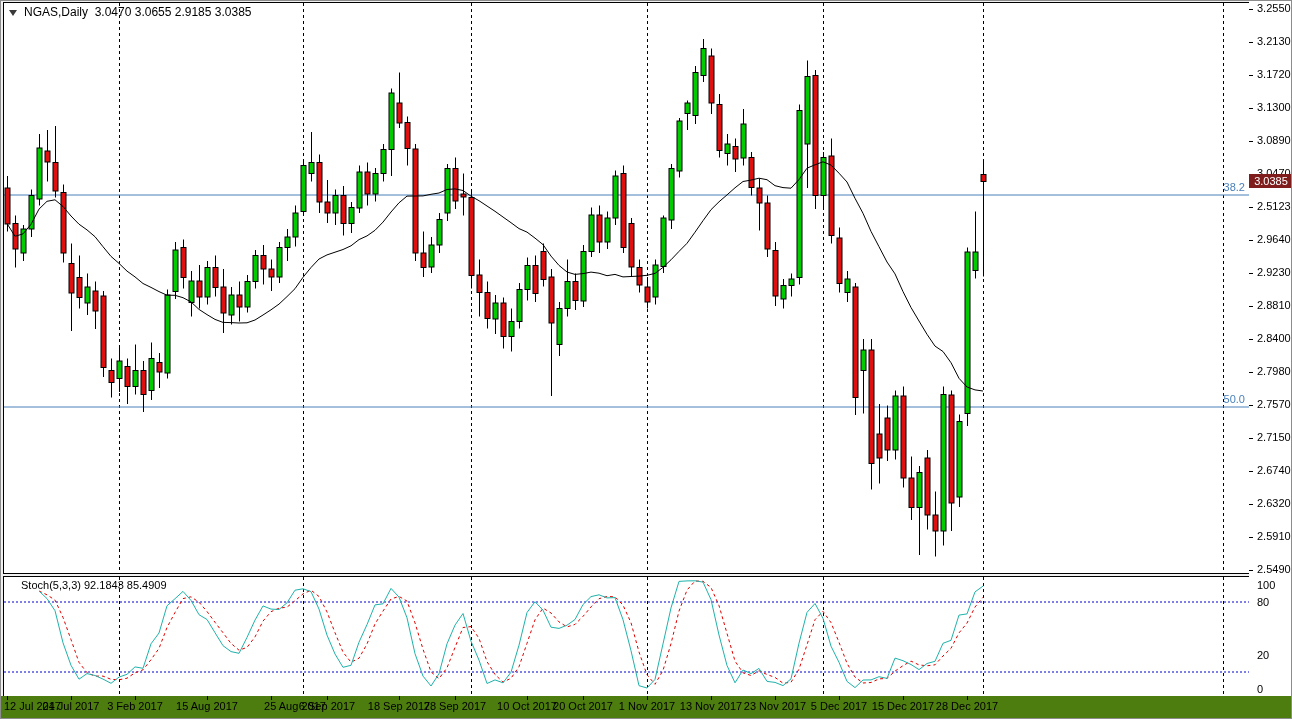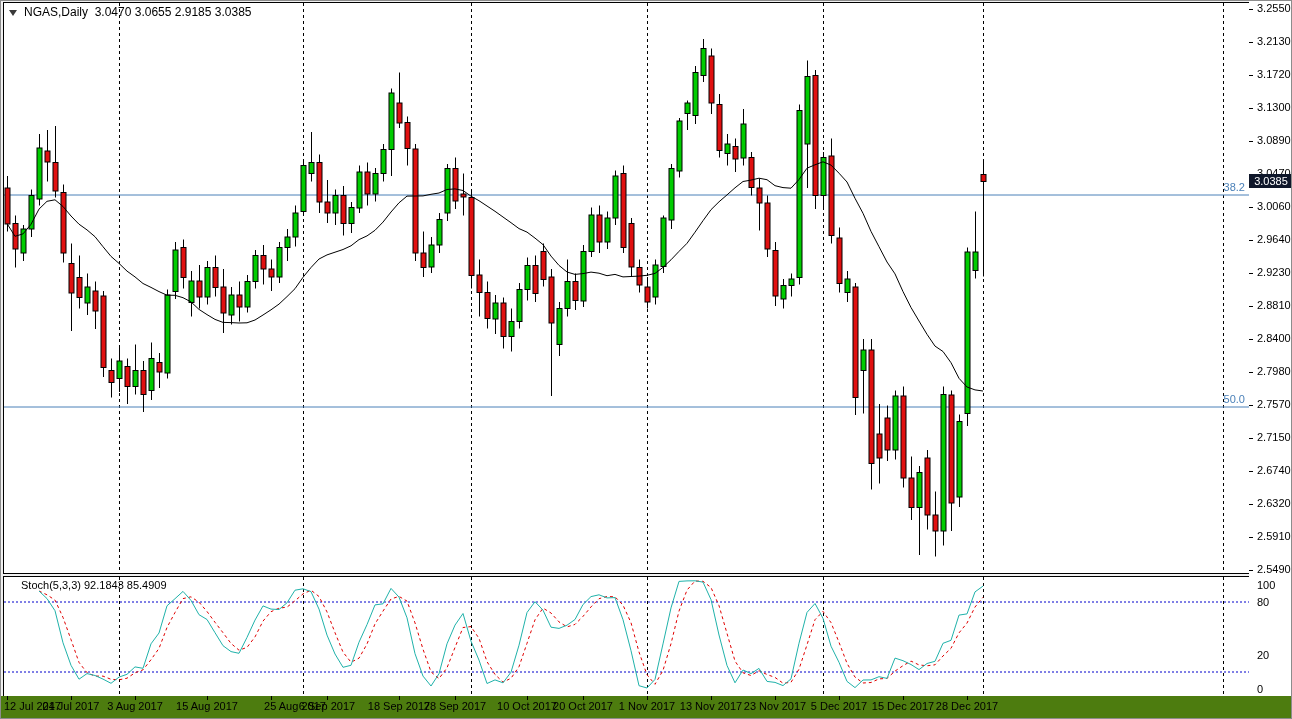--- a/index.html
+++ b/index.html
@@ -7,21 +7,21 @@
   .plot{position:absolute;background:#ffffff;border:1px solid #000;box-sizing:border-box;}
   #mainPlot{left:2px;top:1px;width:1247px;height:572px;}
   #stochPlot{left:2px;top:575px;width:1247px;height:121px;}
   #mainPlot svg,#stochPlot svg{display:block;}
   .chart-header{position:absolute;left:8px;top:4px;font-size:12px;color:#000;white-space:pre;z-index:5;}
   .tri{display:inline-block;width:0;height:0;border-left:4px solid transparent;border-right:4px solid transparent;border-top:6px solid #3a3a3a;margin-right:7px;vertical-align:middle;cursor:pointer;}
   .stoch-header{position:absolute;left:20px;top:578px;font-size:11px;color:#000;white-space:pre;z-index:5;}
   #priceScale{position:absolute;left:1248px;top:0;width:44px;height:695px;background:#ffffff;z-index:4;}
   .pl{position:absolute;left:8px;font-size:11px;color:#000;white-space:nowrap;}
   .ptick{position:absolute;left:0;width:4px;height:1px;background:#000;}
-  .cur{position:absolute;left:0;width:44px;height:14px;background:#0f172a;color:#fff;font-size:11px;text-align:center;line-height:14px;z-index:6;}
+  .cur{position:absolute;left:0;width:44px;height:14px;background:#7f1d1d;color:#fff;font-size:11px;text-align:center;line-height:14px;z-index:6;}
   #dateAxis{position:absolute;left:0;top:695px;width:1292px;height:24px;background:#4d7c0f;z-index:3;}
   .dl{position:absolute;top:4px;font-size:11px;color:#000;white-space:nowrap;}
   .dtick{position:absolute;top:0;width:1px;height:4px;background:#000;}
   .fibl{position:absolute;width:44px;font-size:11px;text-align:right;z-index:5;}
 </style>
 </head>
 <body>
 
 <div class="window">
 
@@ -197,21 +197,21 @@
       <div class="pl" style="top: 34px;">3.2130</div>
       <div class="ptick" style="top: 74px;"></div>
       <div class="pl" style="top: 67px;">3.1720</div>
       <div class="ptick" style="top: 107px;"></div>
       <div class="pl" style="top: 100px;">3.1300</div>
       <div class="ptick" style="top: 140px;"></div>
       <div class="pl" style="top: 133px;">3.0890</div>
       <div class="ptick" style="top: 173px;"></div>
       <div class="pl" style="top: 166px;">3.0470</div>
       <div class="ptick" style="top: 206px;"></div>
-      <div class="pl" style="top: 199px;">3.0060</div>
+      <div class="pl" style="top: 199px;">2.5123</div>
       <div class="ptick" style="top: 239px;"></div>
       <div class="pl" style="top: 232px;">2.9640</div>
       <div class="ptick" style="top: 272px;"></div>
       <div class="pl" style="top: 265px;">2.9230</div>
       <div class="ptick" style="top: 305px;"></div>
       <div class="pl" style="top: 298px;">2.8810</div>
       <div class="ptick" style="top: 338px;"></div>
       <div class="pl" style="top: 331px;">2.8400</div>
       <div class="ptick" style="top: 371px;"></div>
       <div class="pl" style="top: 364px;">2.7980</div>
@@ -232,21 +232,21 @@
       <div class="pl" style="top: 648px;">20</div>
       <div class="pl" style="top: 682px;">0</div>
     </div>
 
   <div id="dateAxis">
       <div class="dtick" style="left: 6px;"></div>
       <div class="dl" style="left: 3px;">12 Jul 2017</div>
       <div class="dtick" style="left: 70px;"></div>
       <div class="dl" style="left: 35px; width: 70px; text-align: center;">24 Jul 2017</div>
       <div class="dtick" style="left: 134px;"></div>
-      <div class="dl" style="left: 99px; width: 70px; text-align: center;">3 Aug 2017</div>
+      <div class="dl" style="left: 99px; width: 70px; text-align: center;">3 Feb 2017</div>
       <div class="dtick" style="left: 206px;"></div>
       <div class="dl" style="left: 171px; width: 70px; text-align: center;">15 Aug 2017</div>
       <div class="dtick" style="left: 270px;"></div>
       <div class="dl" style="left: 235px; width: 70px; text-align: center; padding-left: 24px;">25 Aug 2017</div>
       <div class="dtick" style="left: 326px;"></div>
       <div class="dl" style="left: 291px; width: 70px; text-align: center;">6 Sep 2017</div>
       <div class="dtick" style="left: 398px;"></div>
       <div class="dl" style="left: 363px; width: 70px; text-align: center;">18 Sep 2017</div>
       <div class="dtick" style="left: 454px;"></div>
       <div class="dl" style="left: 419px; width: 70px; text-align: center;">28 Sep 2017</div>

